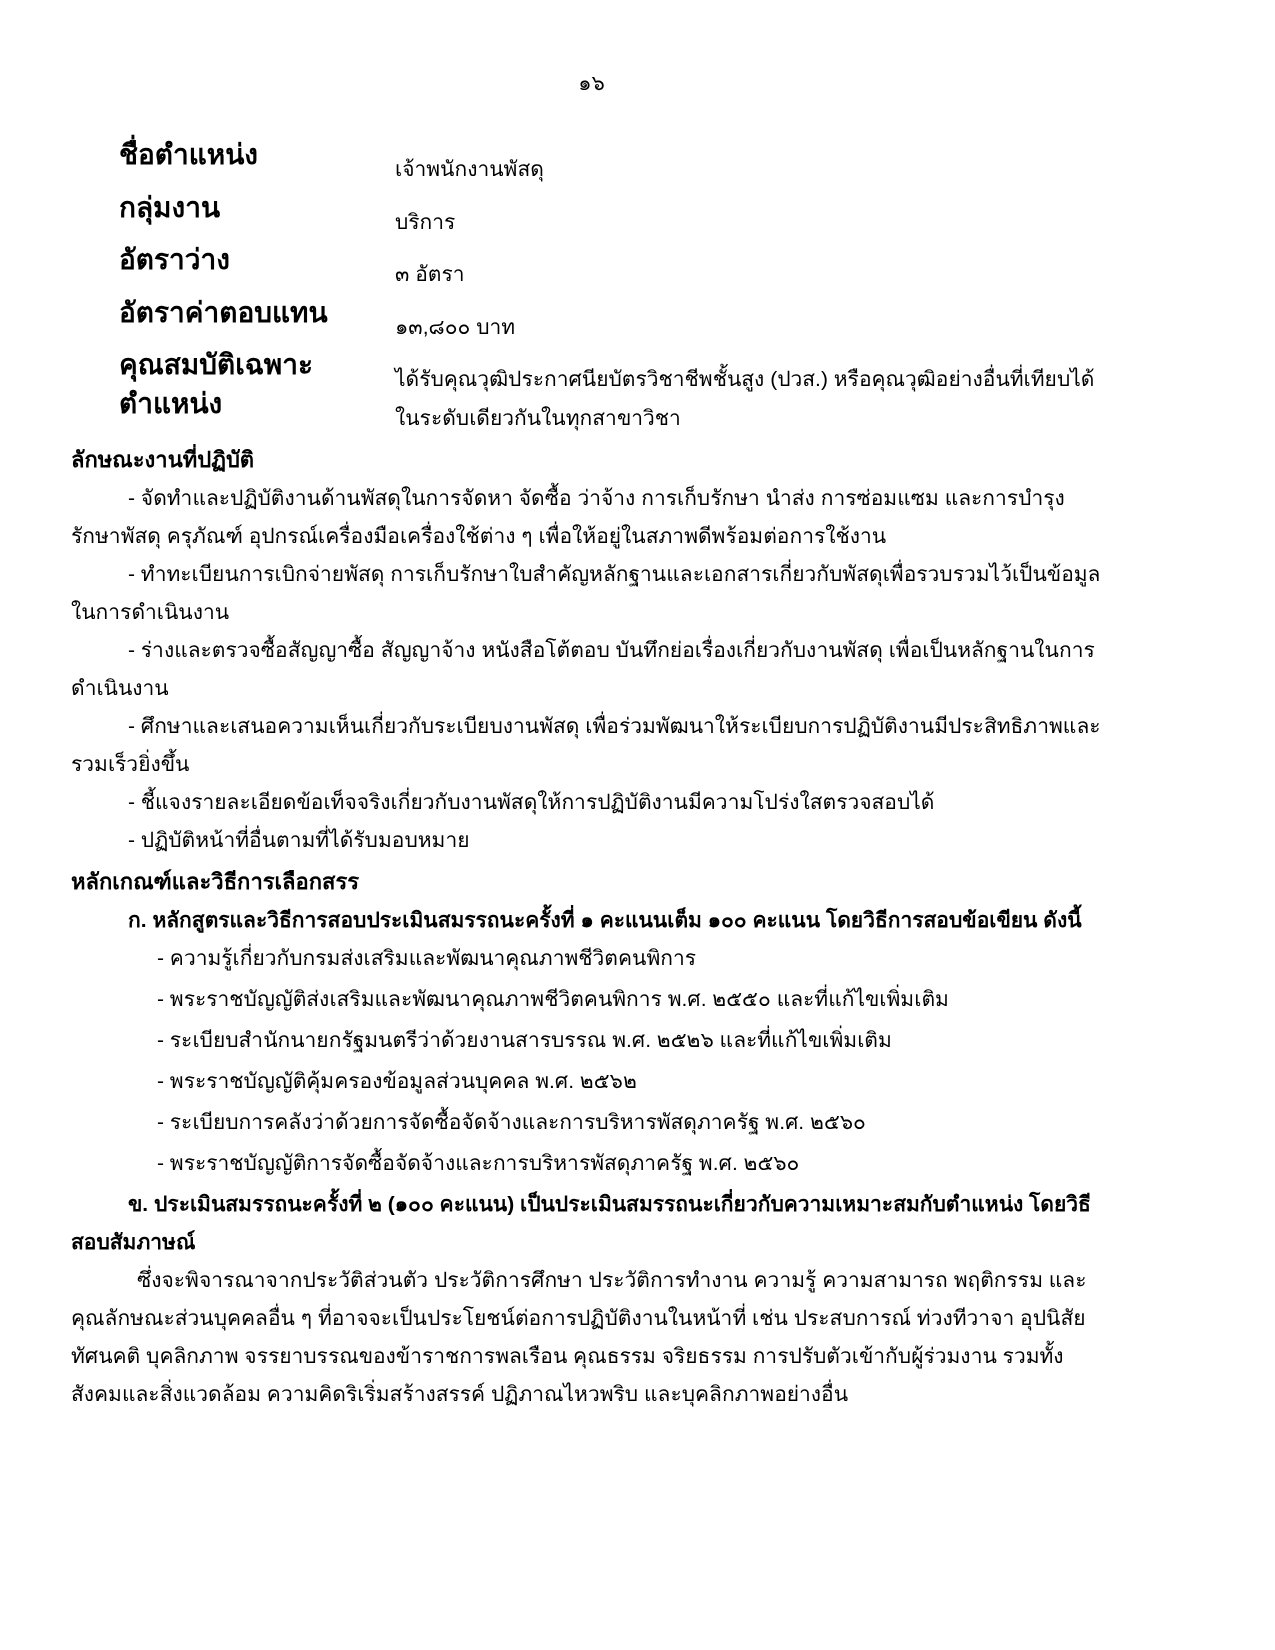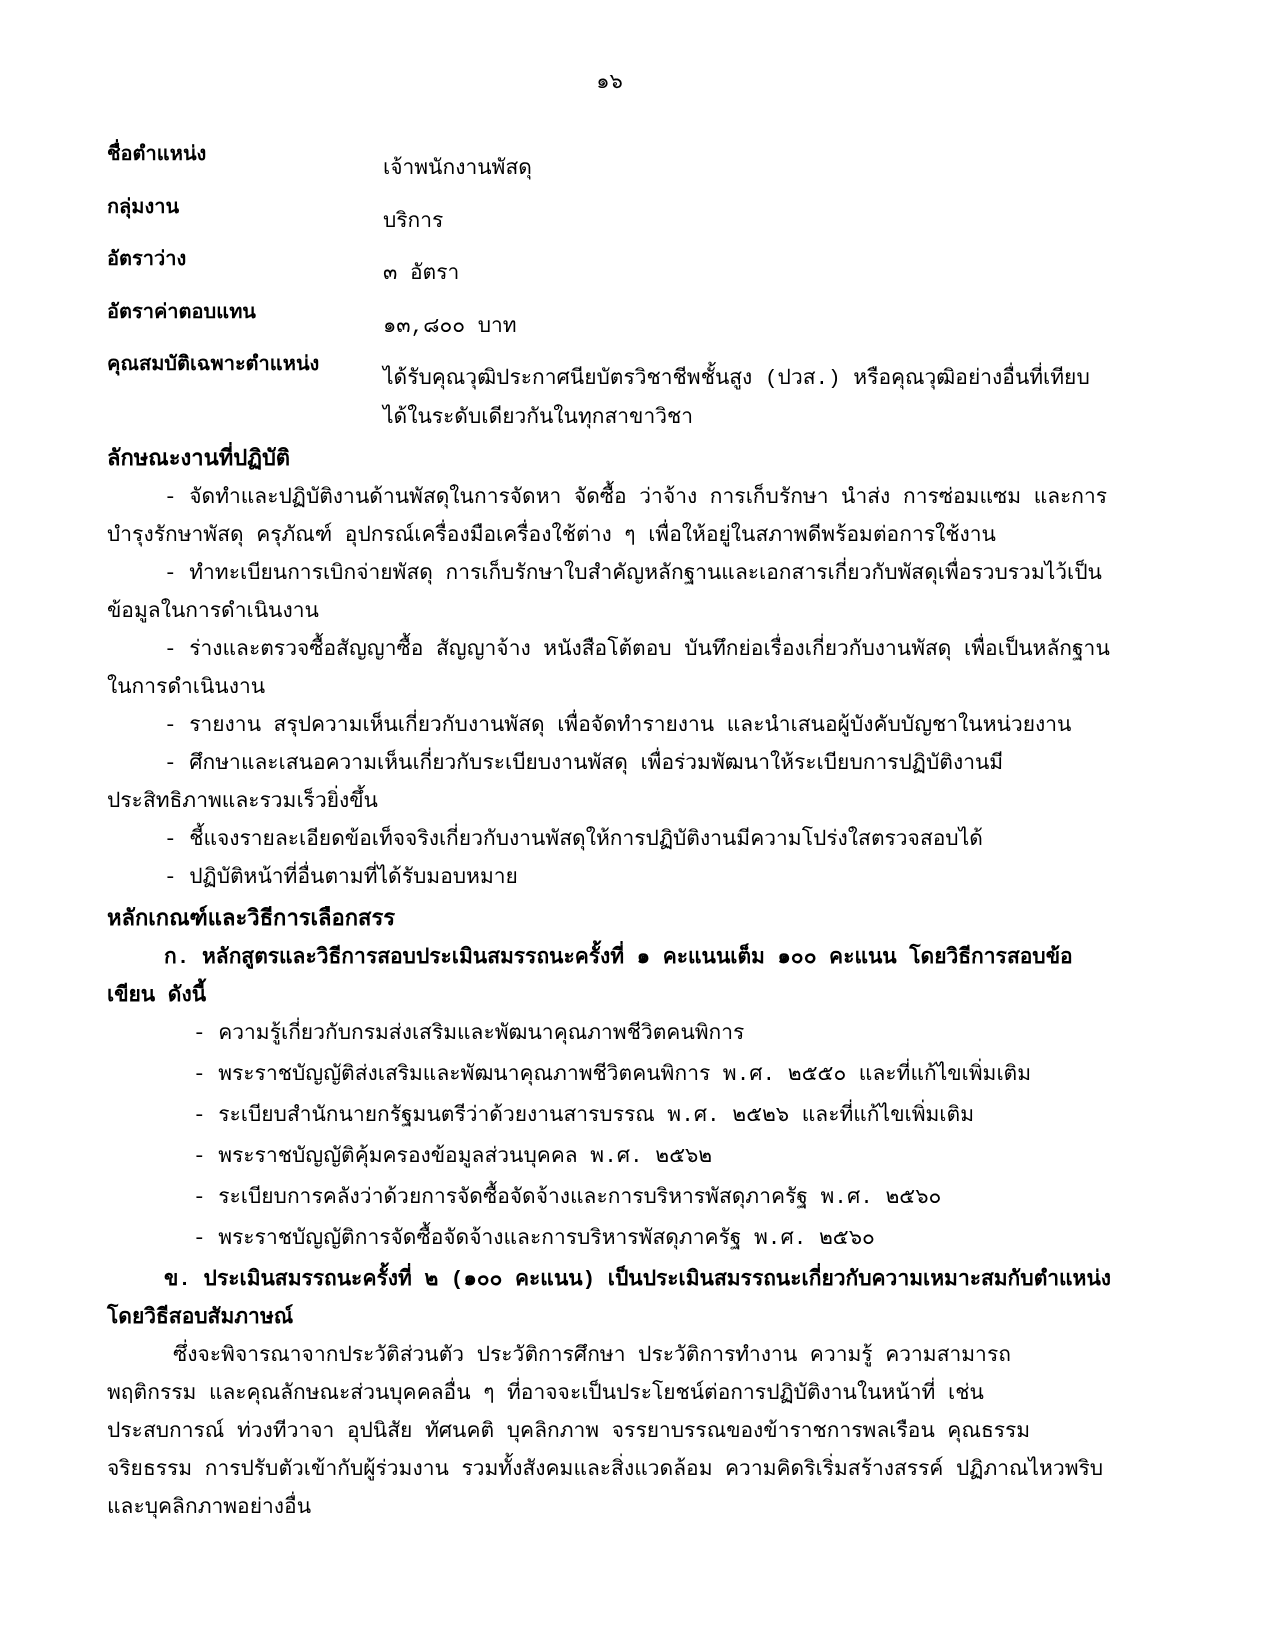--- a/index.html
+++ b/index.html
@@ -10,24 +10,23 @@
   body {
     width: 1275px;
     height: 1650px;
     font-family: "Liberation Sans", "DejaVu Sans", sans-serif;
     color: #000000;
   }
   .sheet {
     box-sizing: border-box;
     width: 1275px;
     height: 1650px;
-    padding: 70px 163px 0 107px;
+    padding: 70px 163px 0 71px;
     overflow: hidden;
     background: #ffffff;
-    font-family: Liberation Mono, monospace;
   }
   .pageno {
     text-align: center;
     font-size: 21px;
     line-height: 26px;
     margin-bottom: 40px;
   }
   .doc-title {
     font-size: 22px;
     font-weight: bold;
@@ -36,22 +35,23 @@
     line-height: 30px;
     margin: 0 0 10px 0;
   }
   .field-row {
     display: flex;
     align-items: flex-start;
   }
   .field-label {
     flex: 0 0 276px;
     font-weight: bold;
-    font-size: 20px;
+    font-size: 28px;
     line-height: 38.5px;
+    margin-left: 48px;
   }
   .field-value {
     flex: 1;
     font-size: 21px;
     line-height: 38.5px;
     margin-top: 14px;
   }
   .section-heading {
     font-size: 22px;
     font-weight: bold;
@@ -116,21 +116,20 @@
   <h2 class="section-heading">ลักษณะงานที่ปฏิบัติ</h2>
 
   <div>
 
       <p class="para">- จัดทำและปฏิบัติงานด้านพัสดุในการจัดหา จัดซื้อ ว่าจ้าง การเก็บรักษา นำส่ง การซ่อมแซม และการบำรุงรักษาพัสดุ ครุภัณฑ์ อุปกรณ์เครื่องมือเครื่องใช้ต่าง ๆ เพื่อให้อยู่ในสภาพดีพร้อมต่อการใช้งาน</p>
 
       <p class="para">- ทำทะเบียนการเบิกจ่ายพัสดุ การเก็บรักษาใบสำคัญหลักฐานและเอกสารเกี่ยวกับพัสดุเพื่อรวบรวมไว้เป็นข้อมูลในการดำเนินงาน</p>
 
       <p class="para">- ร่างและตรวจซื้อสัญญาซื้อ สัญญาจ้าง หนังสือโต้ตอบ บันทึกย่อเรื่องเกี่ยวกับงานพัสดุ เพื่อเป็นหลักฐานในการดำเนินงาน</p>
 
-      <p class="para">- รายงาน สรุปความเห็นเกี่ยวกับงานพัสดุ เพื่อจัดทำรายงาน และนำเสนอผู้บังคับบัญชาในหน่วยงาน</p>
 
       <p class="para">- ศึกษาและเสนอความเห็นเกี่ยวกับระเบียบงานพัสดุ เพื่อร่วมพัฒนาให้ระเบียบการปฏิบัติงานมีประสิทธิภาพและรวมเร็วยิ่งขึ้น</p>
 
       <p class="para">- ชี้แจงรายละเอียดข้อเท็จจริงเกี่ยวกับงานพัสดุให้การปฏิบัติงานมีความโปร่งใสตรวจสอบได้</p>
 
       <p class="para">- ปฏิบัติหน้าที่อื่นตามที่ได้รับมอบหมาย</p>
     </div>
 
   <h2 class="section-heading">หลักเกณฑ์และวิธีการเลือกสรร</h2>
 

